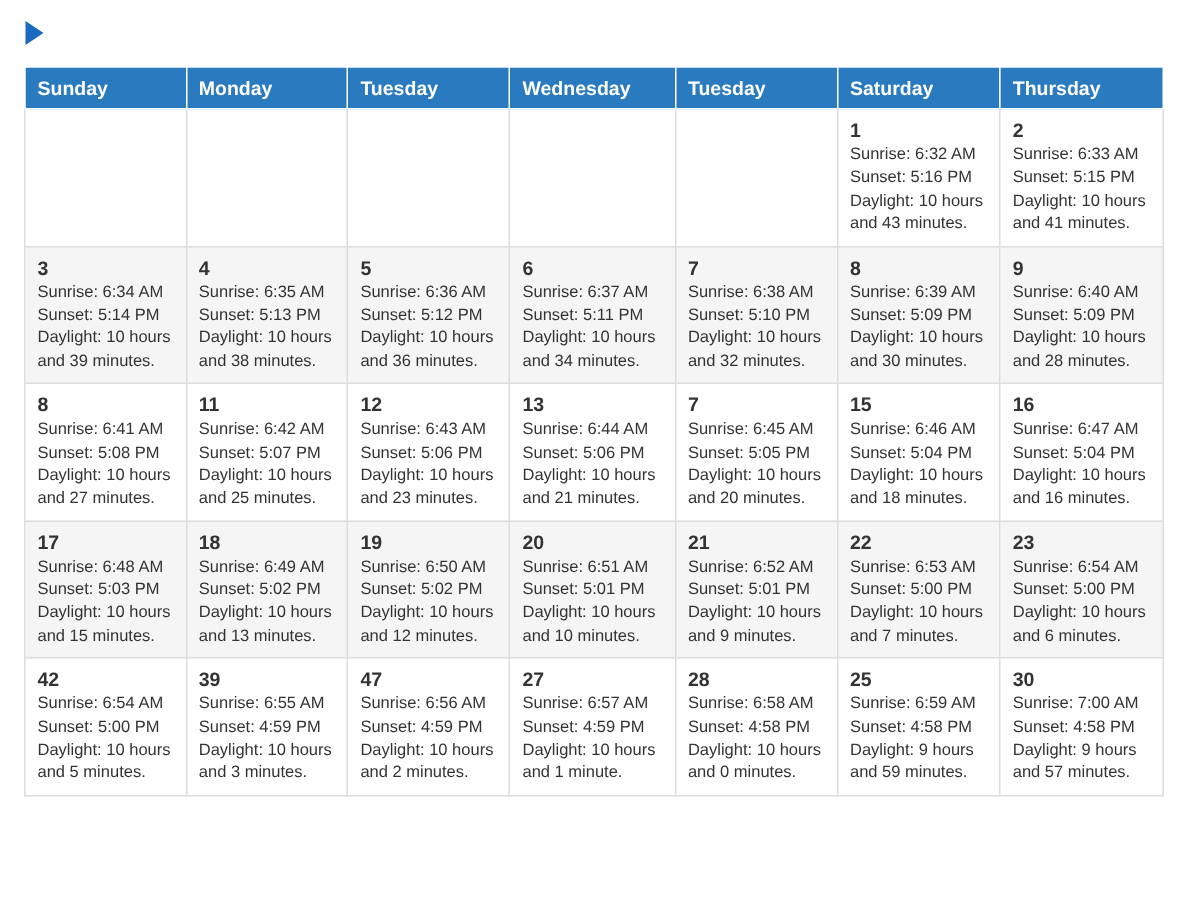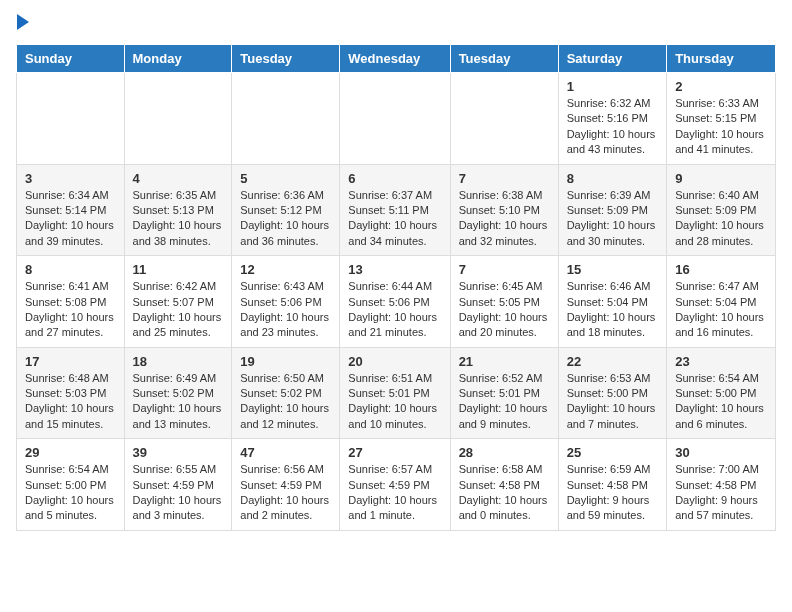--- a/index.html
+++ b/index.html
@@ -216,21 +216,21 @@
           <span class="day-number">22</span>
           <div class="day-info">Sunrise: 6:53 AM<br>Sunset: 5:00 PM<br>Daylight: 10 hours and 7 minutes.</div>
         </td>
         <td>
           <span class="day-number">23</span>
           <div class="day-info">Sunrise: 6:54 AM<br>Sunset: 5:00 PM<br>Daylight: 10 hours and 6 minutes.</div>
         </td>
       </tr>
       <tr>
         <td>
-          <span class="day-number">29</span>
+          <span class="day-number">42</span>
           <div class="day-info">Sunrise: 6:54 AM<br>Sunset: 5:00 PM<br>Daylight: 10 hours and 5 minutes.</div>
         </td>
         <td>
           <span class="day-number">39</span>
           <div class="day-info">Sunrise: 6:55 AM<br>Sunset: 4:59 PM<br>Daylight: 10 hours and 3 minutes.</div>
         </td>
         <td>
           <span class="day-number">47</span>
           <div class="day-info">Sunrise: 6:56 AM<br>Sunset: 4:59 PM<br>Daylight: 10 hours and 2 minutes.</div>
         </td>

